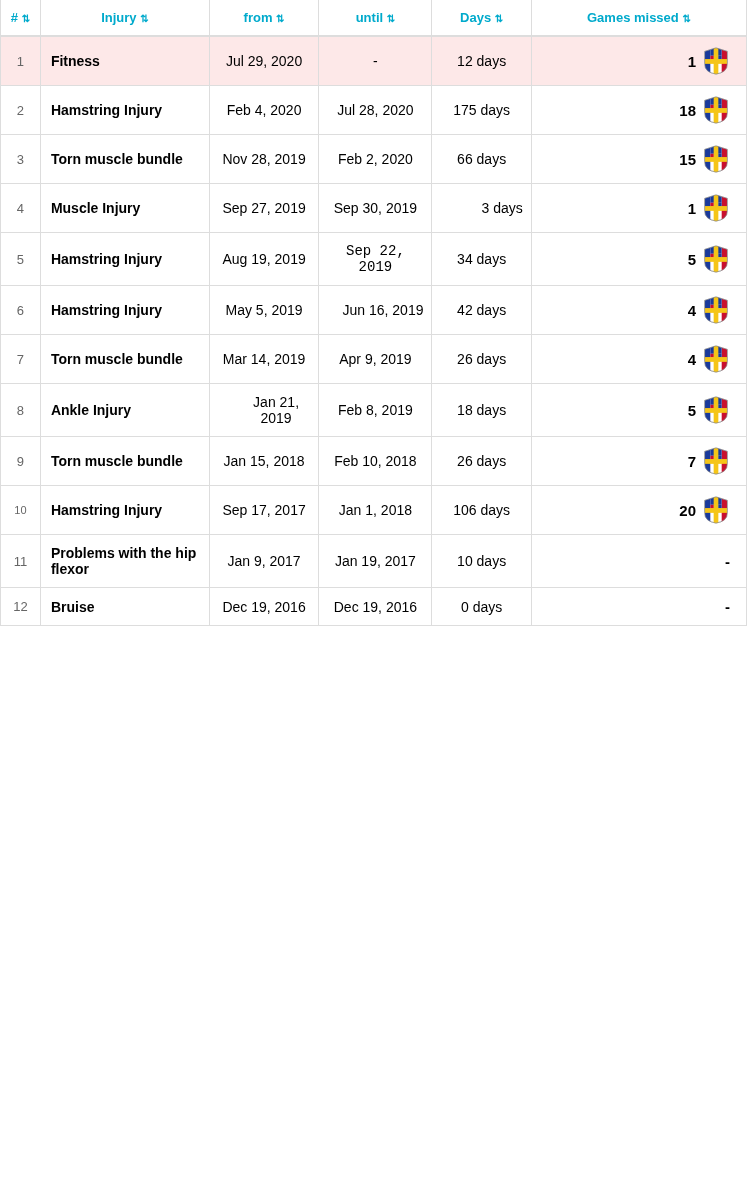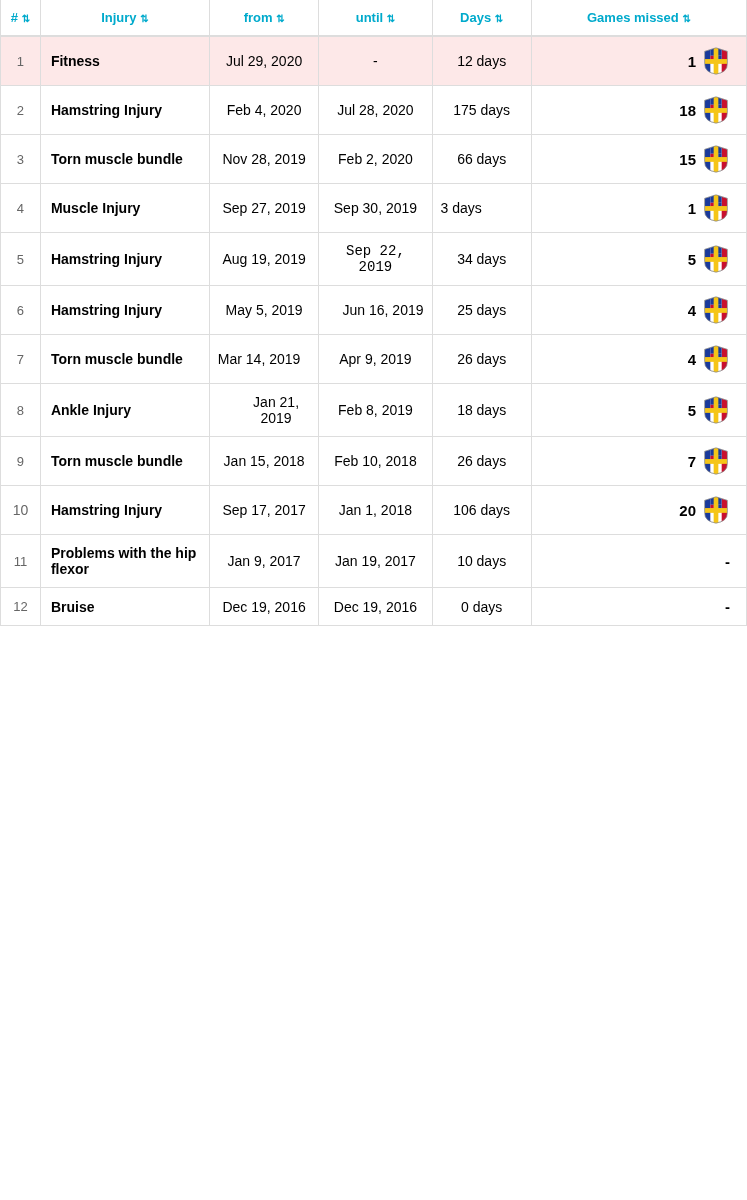--- a/index.html
+++ b/index.html
@@ -216,21 +216,21 @@
     <path d="M28,2 L54,10 L54,38 Q54,58 28,62 Q2,58 2,38 L2,10 Z" fill="none" stroke="#888" stroke-width="1.5"></path>
   </svg>
       </div>
     </td>
   </tr>
       <tr>
     <td style="text-align:center; color:#666; font-size:13px;">4</td>
     <td class="injury-name">Muscle Injury</td>
     <td style="text-align:center;">Sep 27, 2019</td>
     <td style="text-align:center;">Sep 30, 2019</td>
-    <td style="text-align:left;">3 days</td>
+    <td style="text-align:right;">3 days</td>
     <td>
       <div class="games-cell">
         <span class="games-num">1</span>
         <svg class="barca-shield" viewBox="0 0 56 64" xmlns="http://www.w3.org/2000/svg">
     <defs>
       <clipPath id="shield-clip">
         <path d="M28,2 L54,10 L54,38 Q54,58 28,62 Q2,58 2,38 L2,10 Z"></path>
       </clipPath>
     </defs>
 
@@ -294,21 +294,21 @@
     <path d="M28,2 L54,10 L54,38 Q54,58 28,62 Q2,58 2,38 L2,10 Z" fill="none" stroke="#888" stroke-width="1.5"></path>
   </svg>
       </div>
     </td>
   </tr>
       <tr>
     <td style="text-align:center; color:#666; font-size:13px;">6</td>
     <td class="injury-name">Hamstring Injury</td>
     <td style="text-align:center;">May 5, 2019</td>
     <td style="text-align:right;">Jun 16, 2019</td>
-    <td style="text-align:center;">25 days</td>
+    <td style="text-align:center;">42 days</td>
     <td>
       <div class="games-cell">
         <span class="games-num">4</span>
         <svg class="barca-shield" viewBox="0 0 56 64" xmlns="http://www.w3.org/2000/svg">
     <defs>
       <clipPath id="shield-clip">
         <path d="M28,2 L54,10 L54,38 Q54,58 28,62 Q2,58 2,38 L2,10 Z"></path>
       </clipPath>
     </defs>
 
@@ -331,21 +331,21 @@
     <rect x="23" y="2" width="10" height="62" fill="#f5c518" clip-path="url(#shield-clip)"></rect>
 
     <path d="M28,2 L54,10 L54,38 Q54,58 28,62 Q2,58 2,38 L2,10 Z" fill="none" stroke="#888" stroke-width="1.5"></path>
   </svg>
       </div>
     </td>
   </tr>
       <tr>
     <td style="text-align:center; color:#666; font-size:13px;">7</td>
     <td class="injury-name">Torn muscle bundle</td>
-    <td style="text-align:left;">Mar 14, 2019</td>
+    <td style="text-align:center;">Mar 14, 2019</td>
     <td style="text-align:center;">Apr 9, 2019</td>
     <td style="text-align:center;">26 days</td>
     <td>
       <div class="games-cell">
         <span class="games-num">4</span>
         <svg class="barca-shield" viewBox="0 0 56 64" xmlns="http://www.w3.org/2000/svg">
     <defs>
       <clipPath id="shield-clip">
         <path d="M28,2 L54,10 L54,38 Q54,58 28,62 Q2,58 2,38 L2,10 Z"></path>
       </clipPath>
@@ -446,21 +446,21 @@
 
     <rect x="2" y="28" width="52" height="10" fill="#f5c518" clip-path="url(#shield-clip)"></rect>
     <rect x="23" y="2" width="10" height="62" fill="#f5c518" clip-path="url(#shield-clip)"></rect>
 
     <path d="M28,2 L54,10 L54,38 Q54,58 28,62 Q2,58 2,38 L2,10 Z" fill="none" stroke="#888" stroke-width="1.5"></path>
   </svg>
       </div>
     </td>
   </tr>
       <tr>
-    <td style="text-align:center; color:#666; font-size:14px;">10</td>
+    <td style="text-align:center; color:#666; font-size:11px;">10</td>
     <td class="injury-name">Hamstring Injury</td>
     <td style="text-align:center;">Sep 17, 2017</td>
     <td style="text-align:center;">Jan 1, 2018</td>
     <td style="text-align:center;">106 days</td>
     <td>
       <div class="games-cell">
         <span class="games-num">20</span>
         <svg class="barca-shield" viewBox="0 0 56 64" xmlns="http://www.w3.org/2000/svg">
     <defs>
       <clipPath id="shield-clip">

